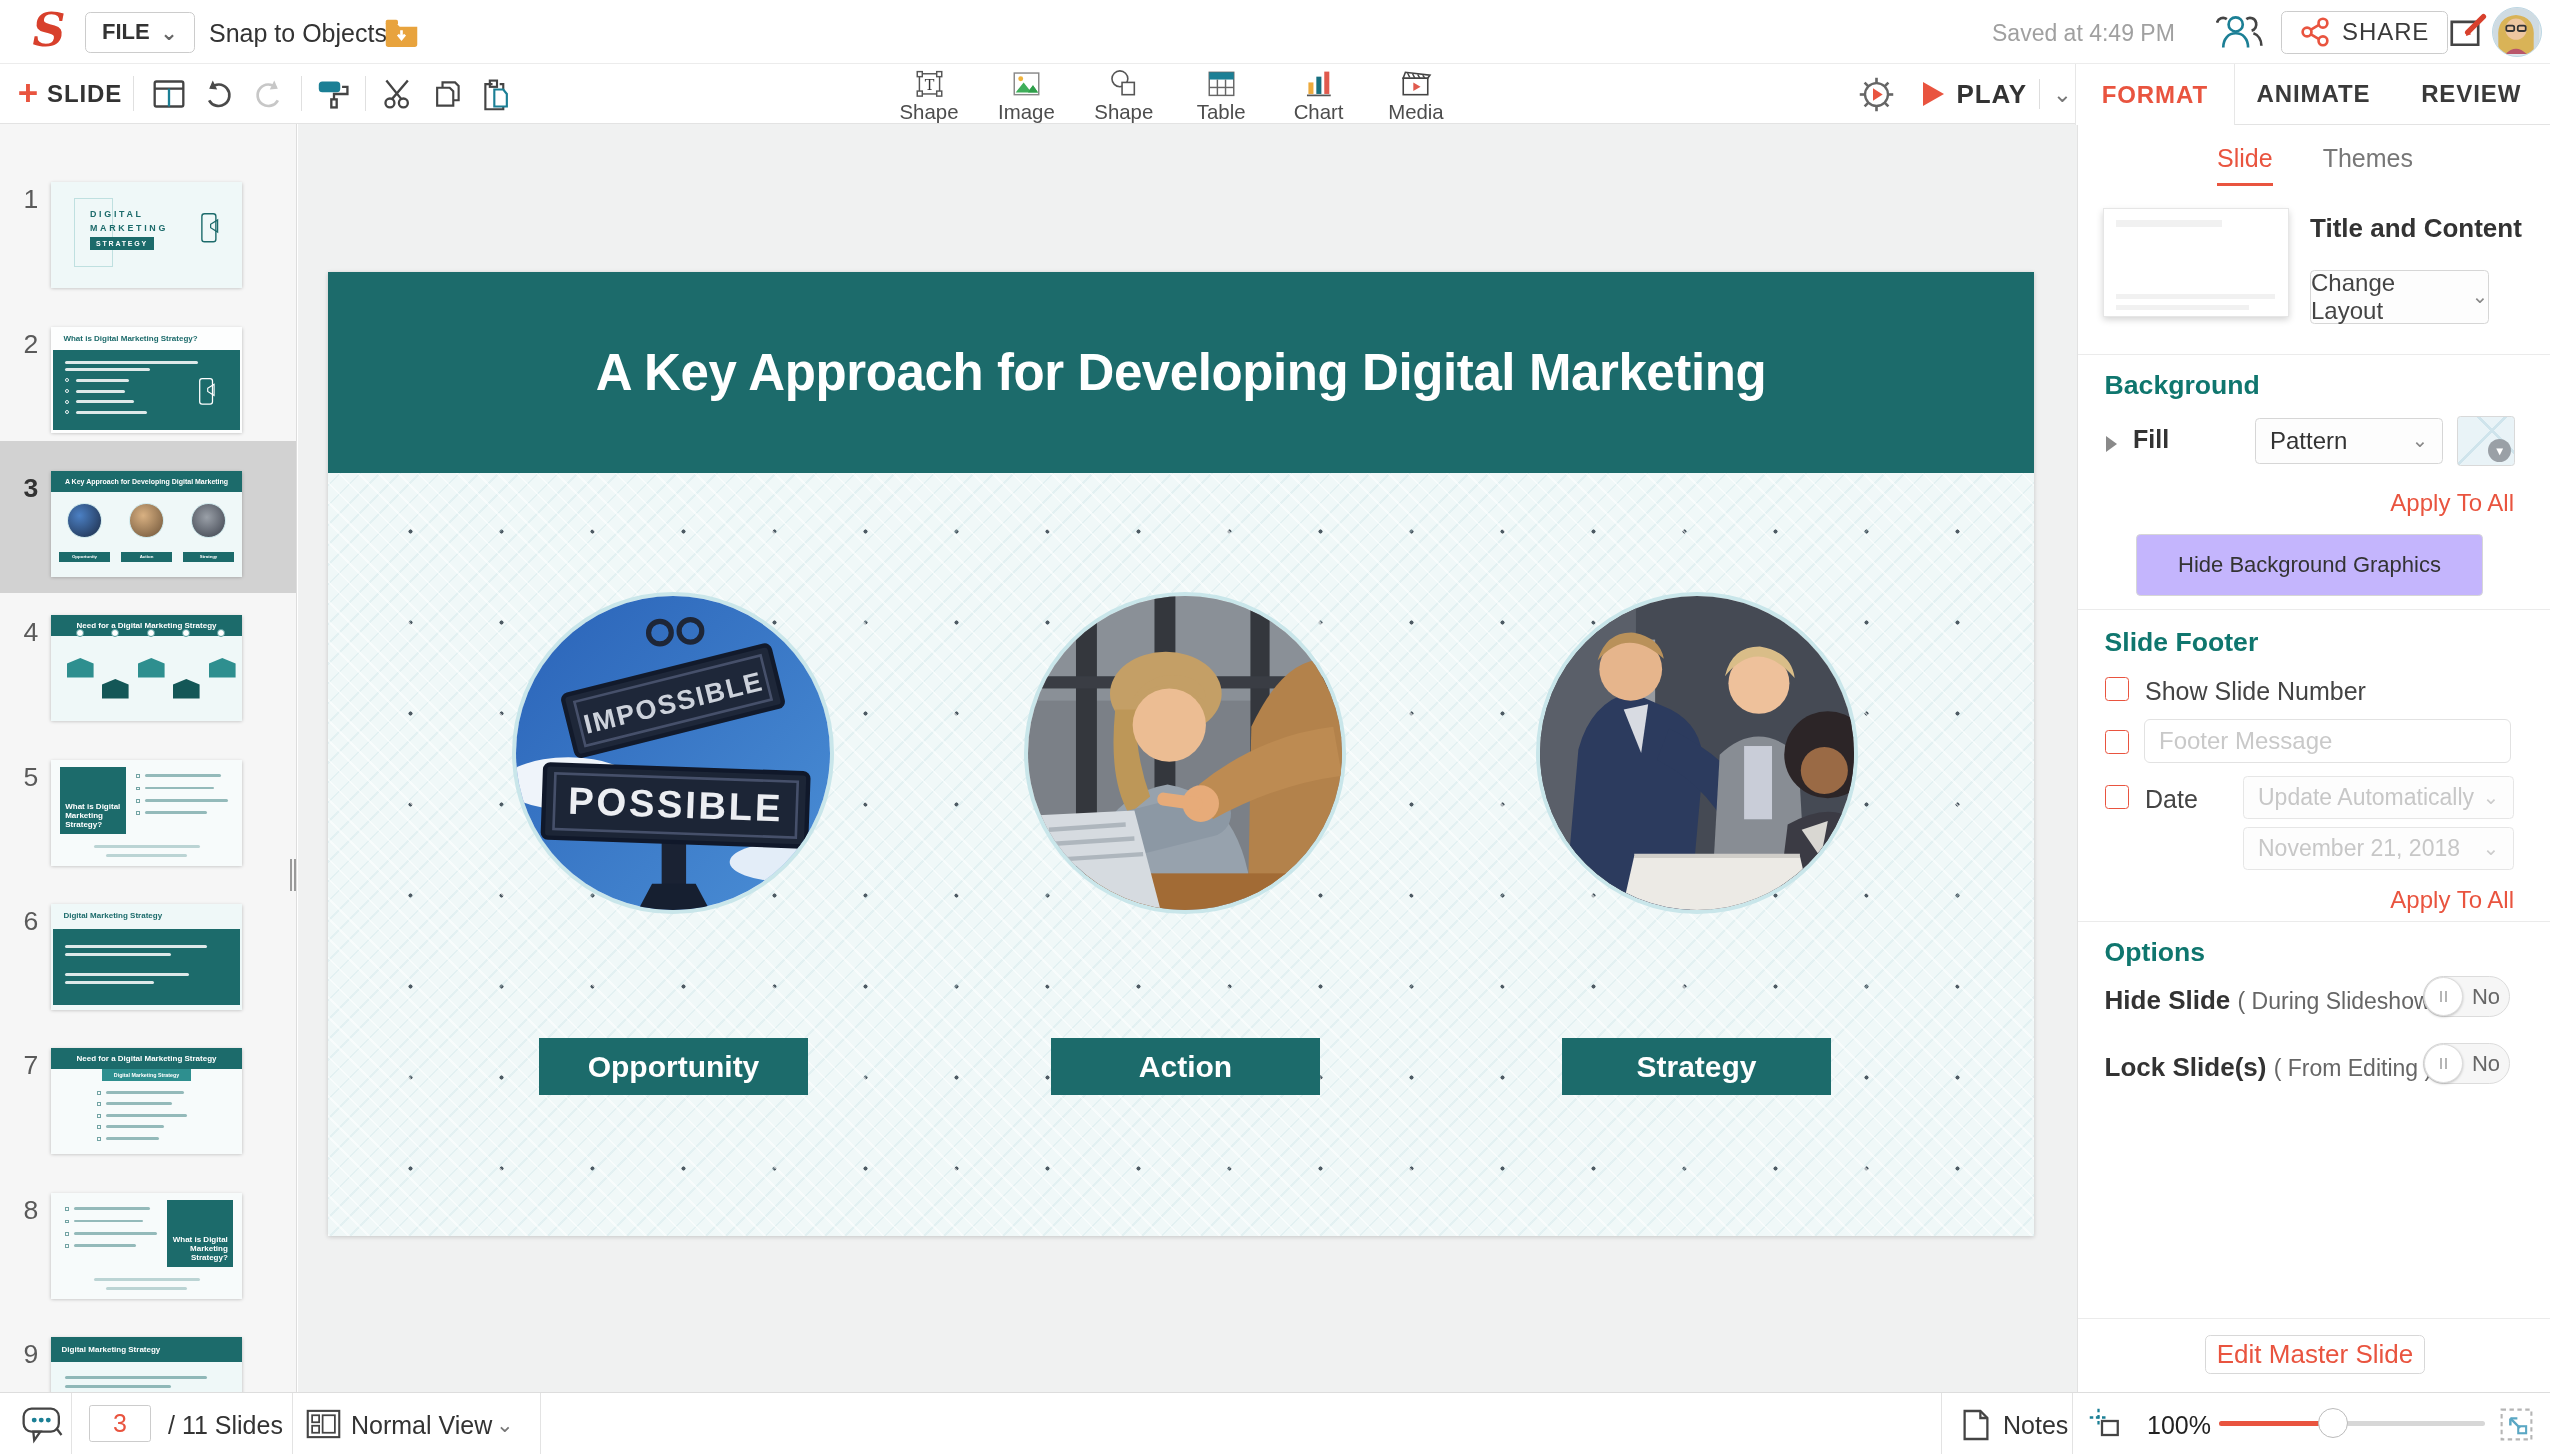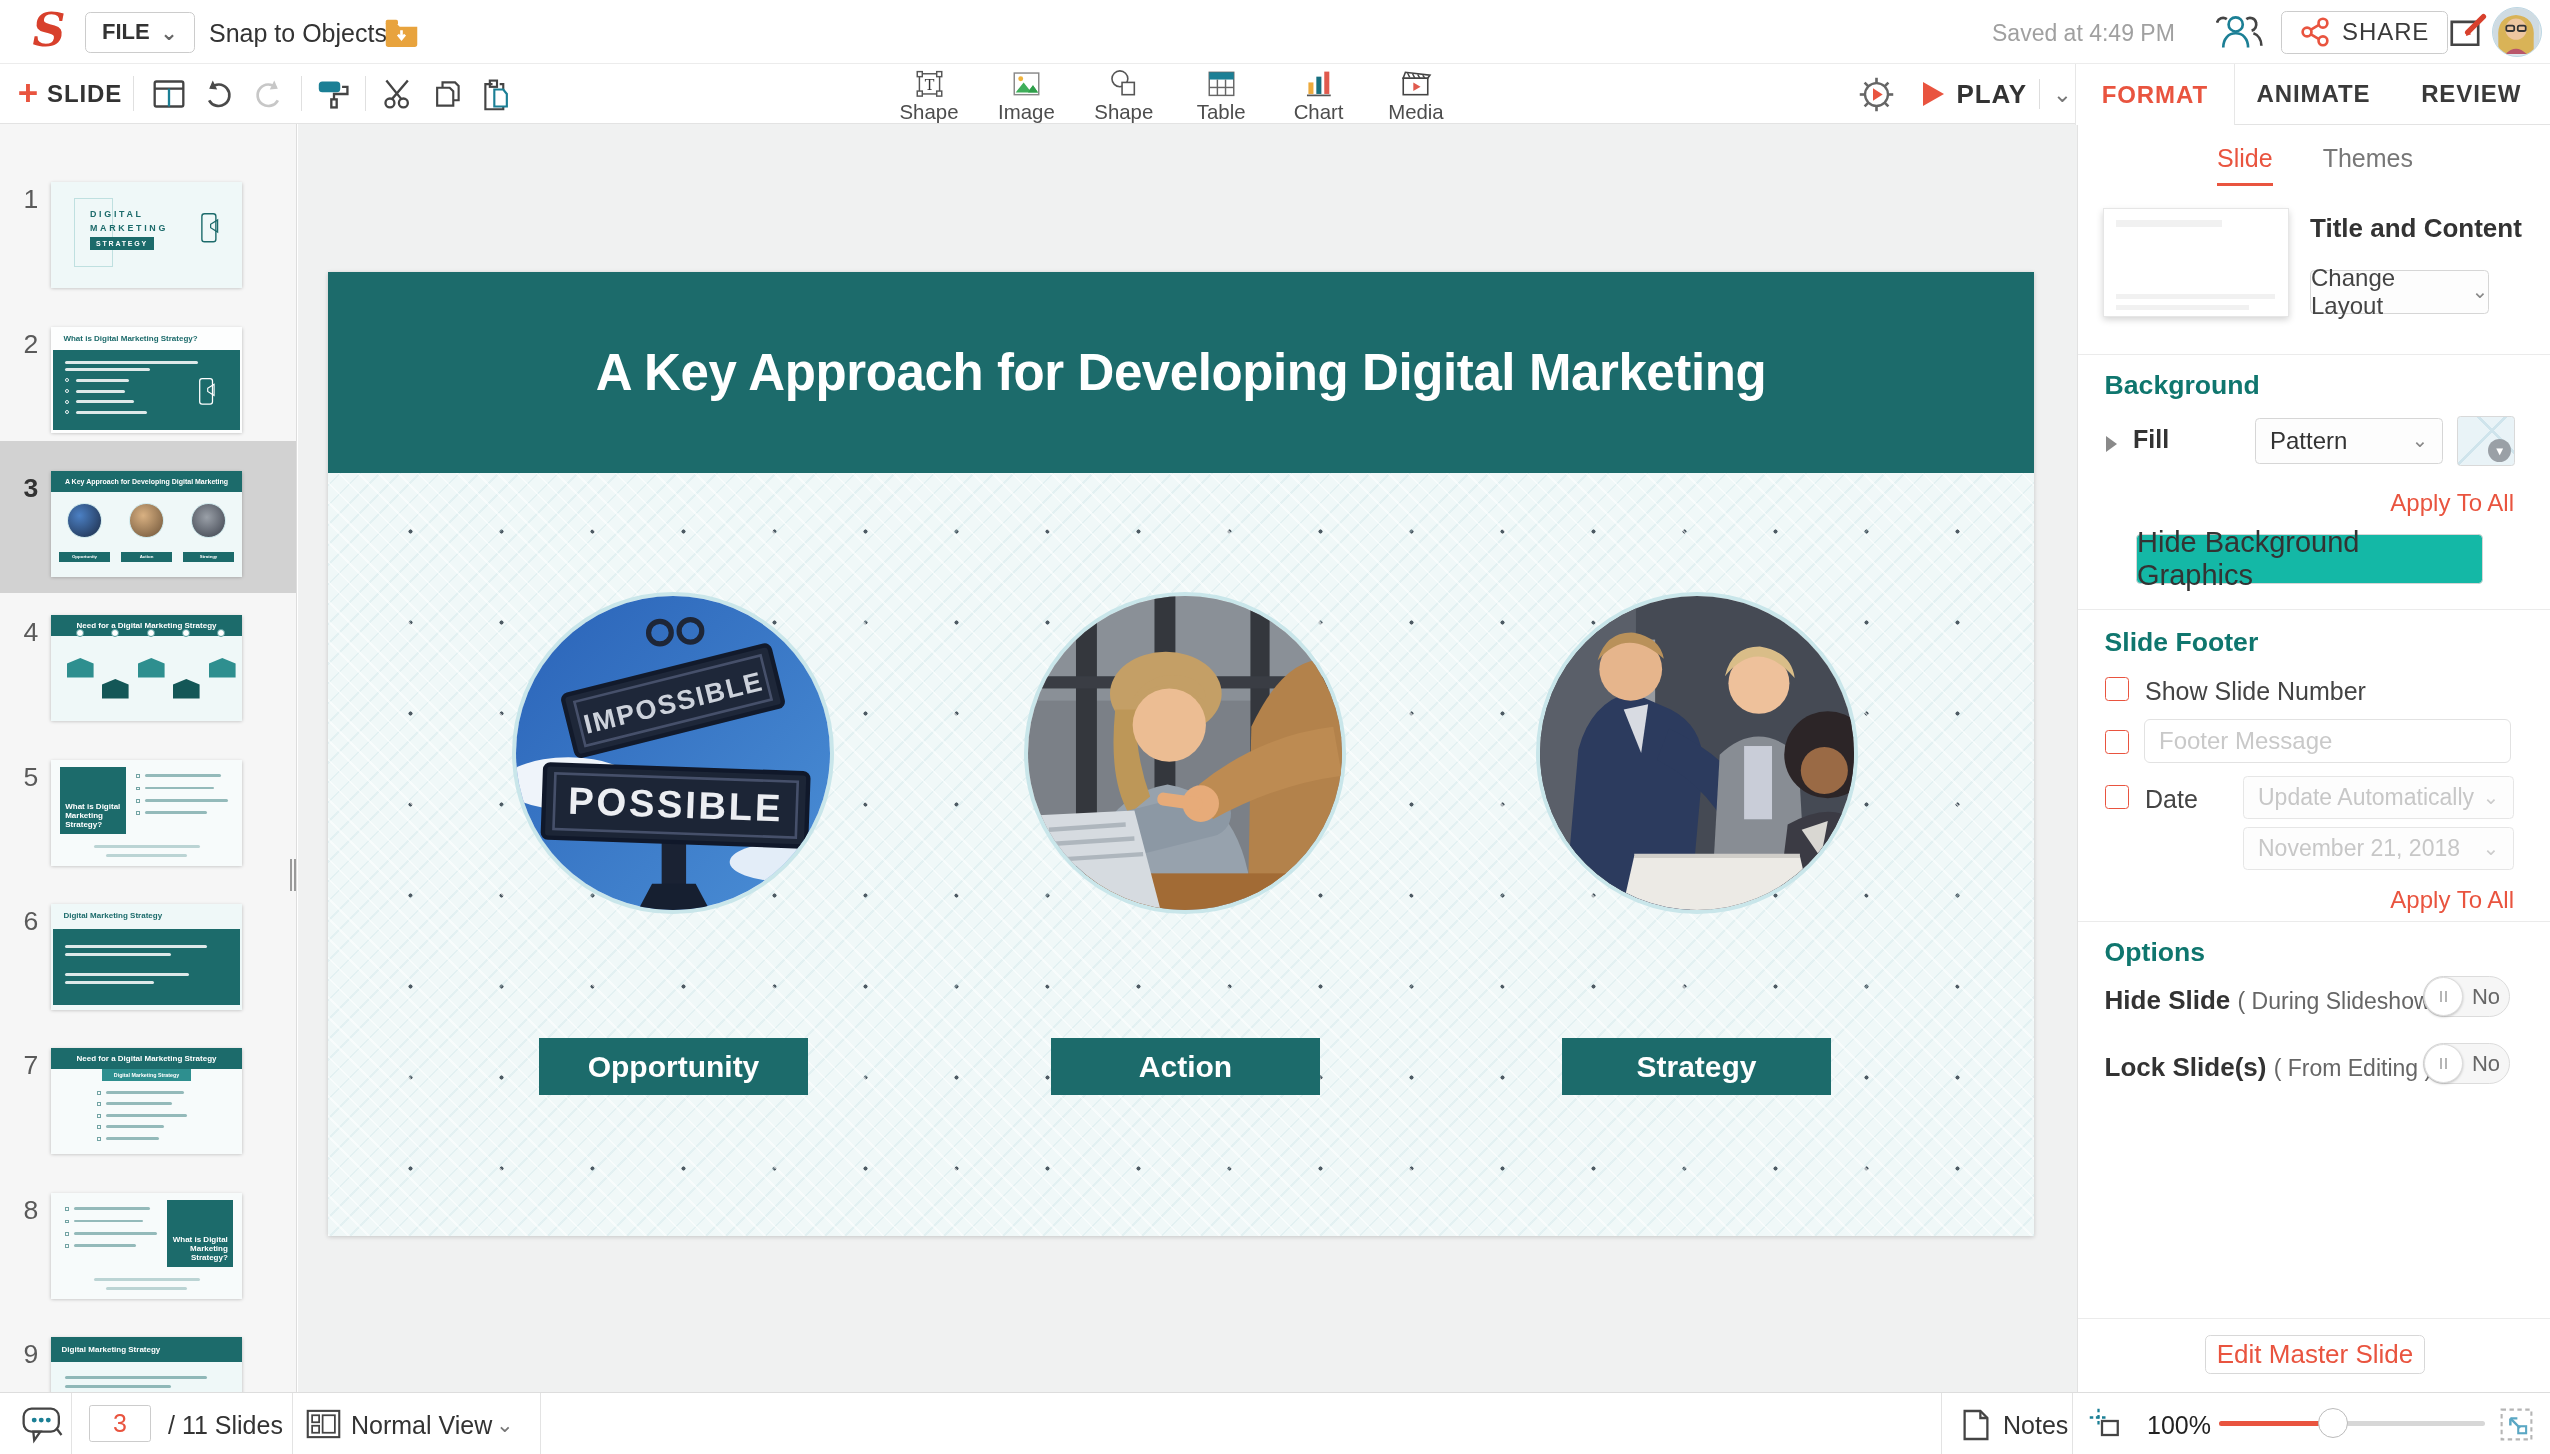--- a/index.html
+++ b/index.html
@@ -82,32 +82,32 @@
 
   
   .format-panel { position:absolute; left:2077px; top:0; width:474px; height:1268px; background:#fff; border-left:0.9px solid #e2e2e2; }
   .pdiv { position:absolute; left:0; width:474px; height:0.9px; background:#ebebeb; }
   .subtabs { position:absolute; left:0; top:19.5px; width:474px; display:flex; justify-content:center; gap:50px; }
   .subtab { font-size:25px; color:#777; padding-bottom:10.6px; cursor:pointer; }
   .subtab.active { color:#E9543F; border-bottom:3.5px solid #E9543F; }
   .layout-thumb { position:absolute; left:25px; top:84px; width:186px; height:109px; background:#fff; border:0.9px solid #e6e6e6; box-shadow:0 2.7px 7px rgba(0,0,0,.18); cursor:pointer; }
   .layout-thumb i { position:absolute; background:#f1f1f1; display:block; }
   .layout-name { position:absolute; left:232px; top:89px; font-size:26px; font-weight:bold; color:#333; }
-  .change-layout { position:absolute; left:232px; top:146px; width:179px; height:44px; border:0.9px solid #d6d6d6; border-radius:4.4px; background:#fdfdfd; display:flex; align-items:center; justify-content:center; gap:10.6px; font-size:24px; color:#444; cursor:pointer; }
+  .change-layout { position:absolute; left:232px; top:146px; width:179px; height:54px; border:0.9px solid #d6d6d6; border-radius:4.4px; background:#fdfdfd; display:flex; align-items:center; justify-content:center; gap:10.6px; font-size:24px; color:#444; cursor:pointer; }
   .chev-s { font-size:19.5px; color:#888; line-height:1; }
 
   .phead { position:absolute; left:26.6px; font-size:26.6px; font-weight:bold; color:#0f766e; }
   .fill-tri { position:absolute; left:28px; top:312px; width:0; height:0; border-left:11.5px solid #8a8a8a; border-top:8px solid transparent; border-bottom:8px solid transparent; cursor:pointer; }
   .fill-label { position:absolute; left:55px; top:301px; font-size:25px; font-weight:bold; color:#333; }
   .select { border:0.9px solid #d6d6d6; border-radius:4.4px; background:#fdfdfd; display:flex; align-items:center; justify-content:space-between; padding:0 14px; font-size:24px; color:#333; cursor:pointer; }
   .sel-pattern { position:absolute; left:177px; top:294px; width:188px; height:46px; }
   .swatch { position:absolute; left:379px; top:292px; width:58px; height:50px; border:0.9px solid #d9d9d9; border-radius:3.5px; background:#e9f3f7; background-image:linear-gradient(135deg, transparent 44%, #cfe4ec 44%, #cfe4ec 48%, transparent 48%), linear-gradient(45deg, transparent 64%, #cfe4ec 64%, #cfe4ec 68%, transparent 68%); cursor:pointer; }
   .swatch .drop { position:absolute; right:2.7px; bottom:2.7px; width:23px; height:23px; border-radius:50%; background:#9aa0a6; color:#fff; font-size:11.5px; display:flex; align-items:center; justify-content:center; }
   .apply-link { position:absolute; font-size:24px; color:#E9543F; cursor:pointer; }
-  .hidebg-btn { position:absolute; left:58px; top:410px; width:347px; height:50px; border:0.9px solid #d6d6d6; border-radius:4.4px; background:#14b8a6; font-size:29px; color:#333; display:flex; align-items:center; justify-content:center; cursor:pointer; }
+  .hidebg-btn { position:absolute; left:58px; top:410px; width:347px; height:62px; border:0.9px solid #d6d6d6; border-radius:4.4px; background:#c4b5fd; font-size:22px; color:#333; display:flex; align-items:center; justify-content:center; cursor:pointer; }
 
   .checkbox { position:absolute; width:24px; height:24px; border:1.8px solid #E9543F; border-radius:3.5px; background:#fff; cursor:pointer; }
   .cb-label { position:absolute; font-size:25px; color:#444; }
   .footer-input { position:absolute; left:66px; top:595px; width:367px; height:44px; border:0.9px solid #e2e2e2; border-radius:6px; padding:0 14px; font-size:24px; color:#555; background:#fff; font-family:"Liberation Sans",sans-serif; }
   .footer-input::placeholder { color:#c9c9c9; }
   .select.disabled { color:#c7c7c7; border-color:#e6e6e6; background:#fdfdfd; }
   .sel-datemode { position:absolute; left:165px; top:652px; width:271px; height:43px; font-size:23px; }
   .sel-dateval  { position:absolute; left:165px; top:703px; width:271px; height:43px; font-size:23px; }
   .select .chev-s.dis { color:#ccc; }
 

